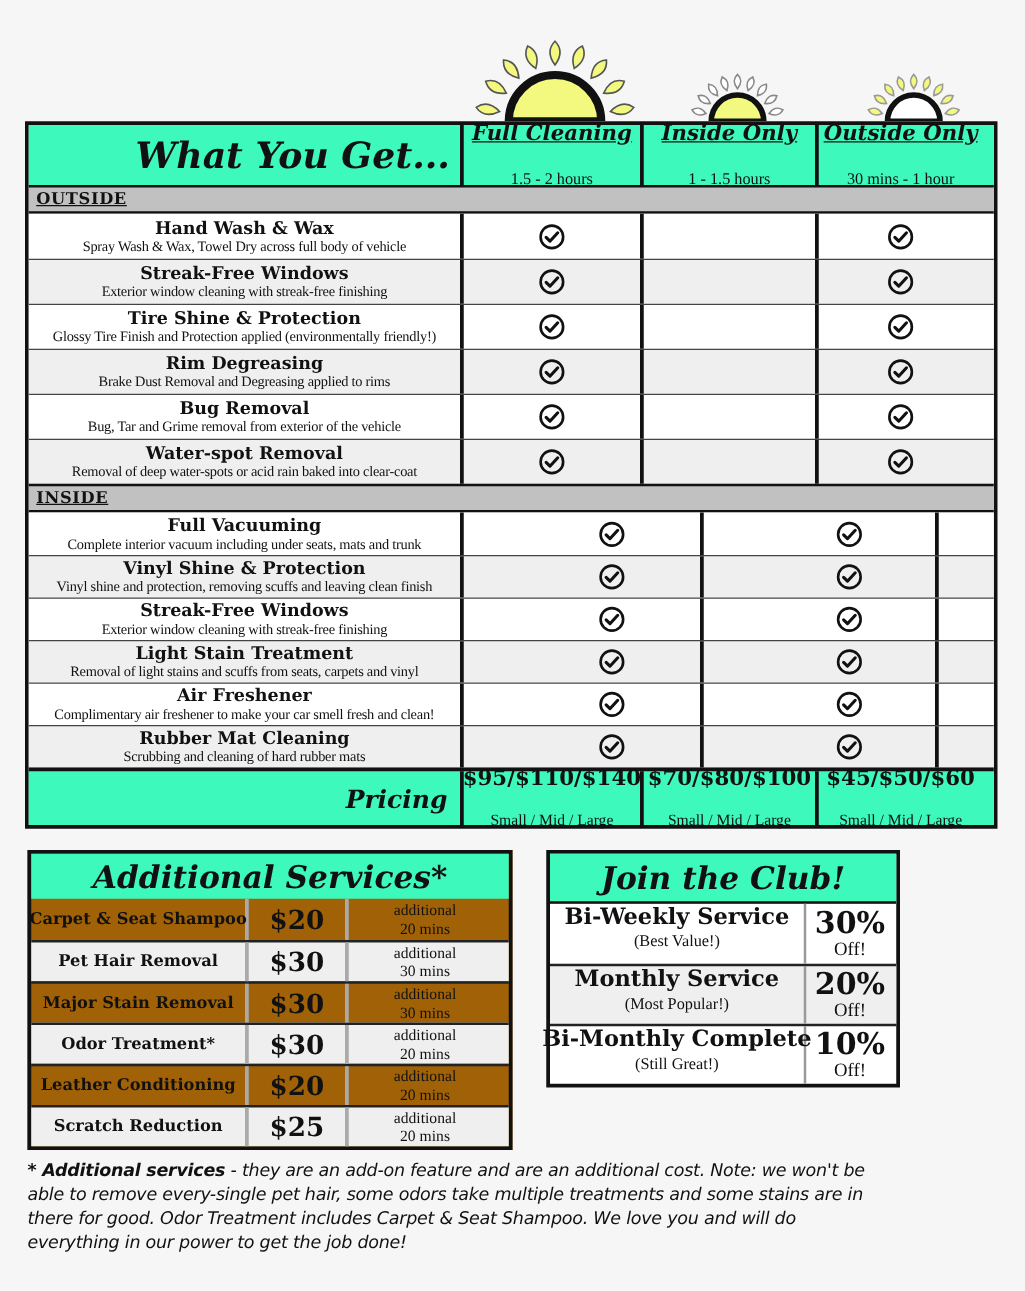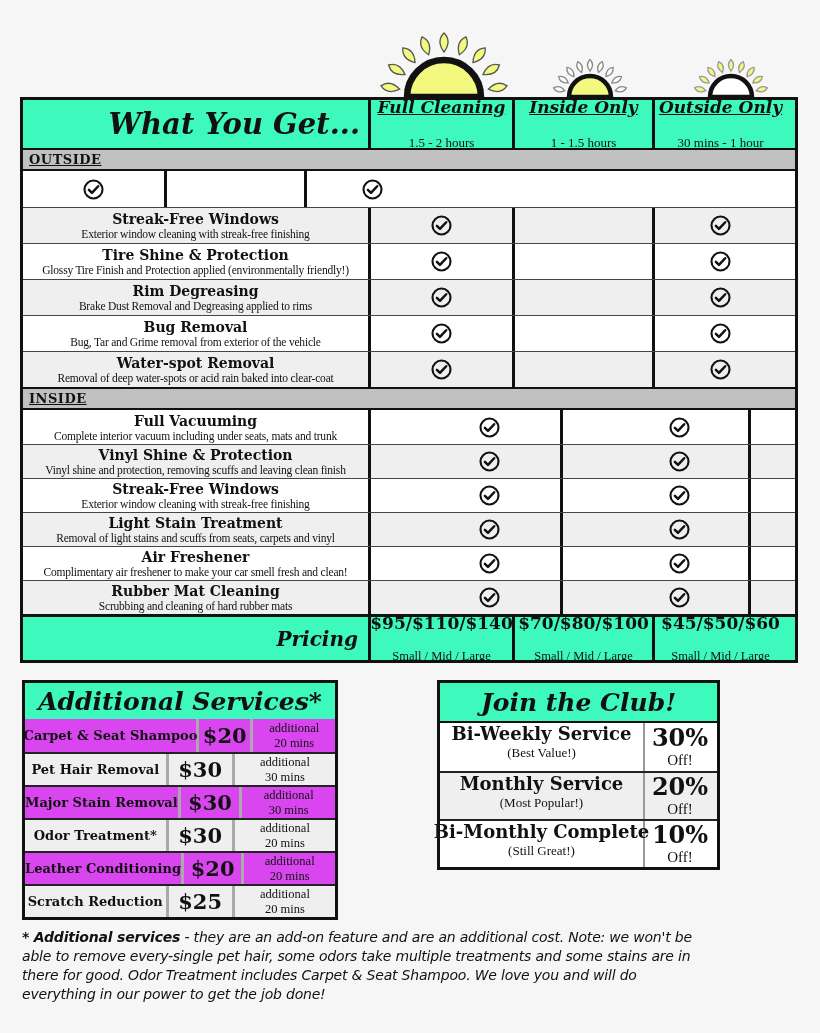--- a/index.html
+++ b/index.html
@@ -40,21 +40,21 @@
   .svc-desc{font-size:11.5px; letter-spacing:-0.2px; white-space:nowrap; margin-top:1px;}
   .check-cell{display:flex; align-items:center; justify-content:center;}
   .mt-pricing{display:flex; height:46px; background:var(--teal); border-top:3px solid var(--ink);}
   .pricing-label{display:flex; align-items:center; justify-content:flex-end; padding-right:10px;
                  font-family:"DejaVu Serif", serif; font-weight:bold; font-style:italic; font-size:20px;}
   .price-cell{display:flex; flex-direction:column; align-items:center; justify-content:center;}
   .price-main{font-family:"DejaVu Serif", serif; font-weight:bold; font-size:17px; white-space:nowrap;}
   .price-sizes{font-size:12.5px; margin-top:16px; white-space:nowrap;}
 
   
-  .addl-table{position:absolute; left:22px; top:680px; width:316px; border:3px solid var(--ink); background:#d946ef;}
+  .addl-table{position:absolute; left:22px; top:680px; width:388px; border:3px solid var(--ink); background:#a16207;}
   .addl-header{height:36px; background:var(--teal); display:flex; align-items:center; justify-content:center;
                font-family:"DejaVu Serif", serif; font-weight:bold; font-style:italic; font-size:25px;}
   .addl-row{display:flex; height:33px;}
   .addl-row + .addl-row, .addl-header + .addl-row{border-top:2px solid #222;}
   .addl-row.alt{background:var(--alt);}
   .a-name{width:174px; border-right:3px solid #aaa; display:flex; align-items:center; justify-content:center;
           font-family:"DejaVu Serif", serif; font-weight:bold; font-size:13px; white-space:nowrap;}
   .a-price{width:80px; border-right:3px solid #aaa; display:flex; align-items:center; justify-content:center;
            font-family:"DejaVu Serif", serif; font-weight:bold; font-size:21px;}
   .a-time{width:122px; display:flex; flex-direction:column; align-items:center; justify-content:center;
@@ -138,20 +138,24 @@
         <span class="col-name">Outside Only</span>
         <span class="col-dur">30 mins - 1 hour</span>
       </div>
     </div>
 
     <div id="mt-body">
         <div class="section-band">
           <span class="section-label">OUTSIDE</span>
         </div>
         <div class="svc-row h36">
+          <div class="cell c0 vsep label-cell">
+            <div class="svc-title">Hand Wash &amp; Wax</div>
+            <div class="svc-desc">Spray Wash &amp; Wax, Towel Dry across full body of vehicle</div>
+          </div>
           <div class="cell c1 vsep check-cell">
             <svg width="23" height="23" viewBox="0 0 24 24">
               <circle cx="12" cy="12" r="9.4" fill="none" stroke="#111" stroke-width="2.2"></circle>
               <path d="M7.2 12.4 l3.2 3.2 L16.9 8.6" fill="none" stroke="#111" stroke-width="2.6" stroke-linecap="round" stroke-linejoin="round"></path>
             </svg>
           </div>
           <div class="cell c2 vsep check-cell"></div>
           <div class="cell c3 check-cell">
             <svg width="23" height="23" viewBox="0 0 24 24">
               <circle cx="12" cy="12" r="9.4" fill="none" stroke="#111" stroke-width="2.2"></circle>

